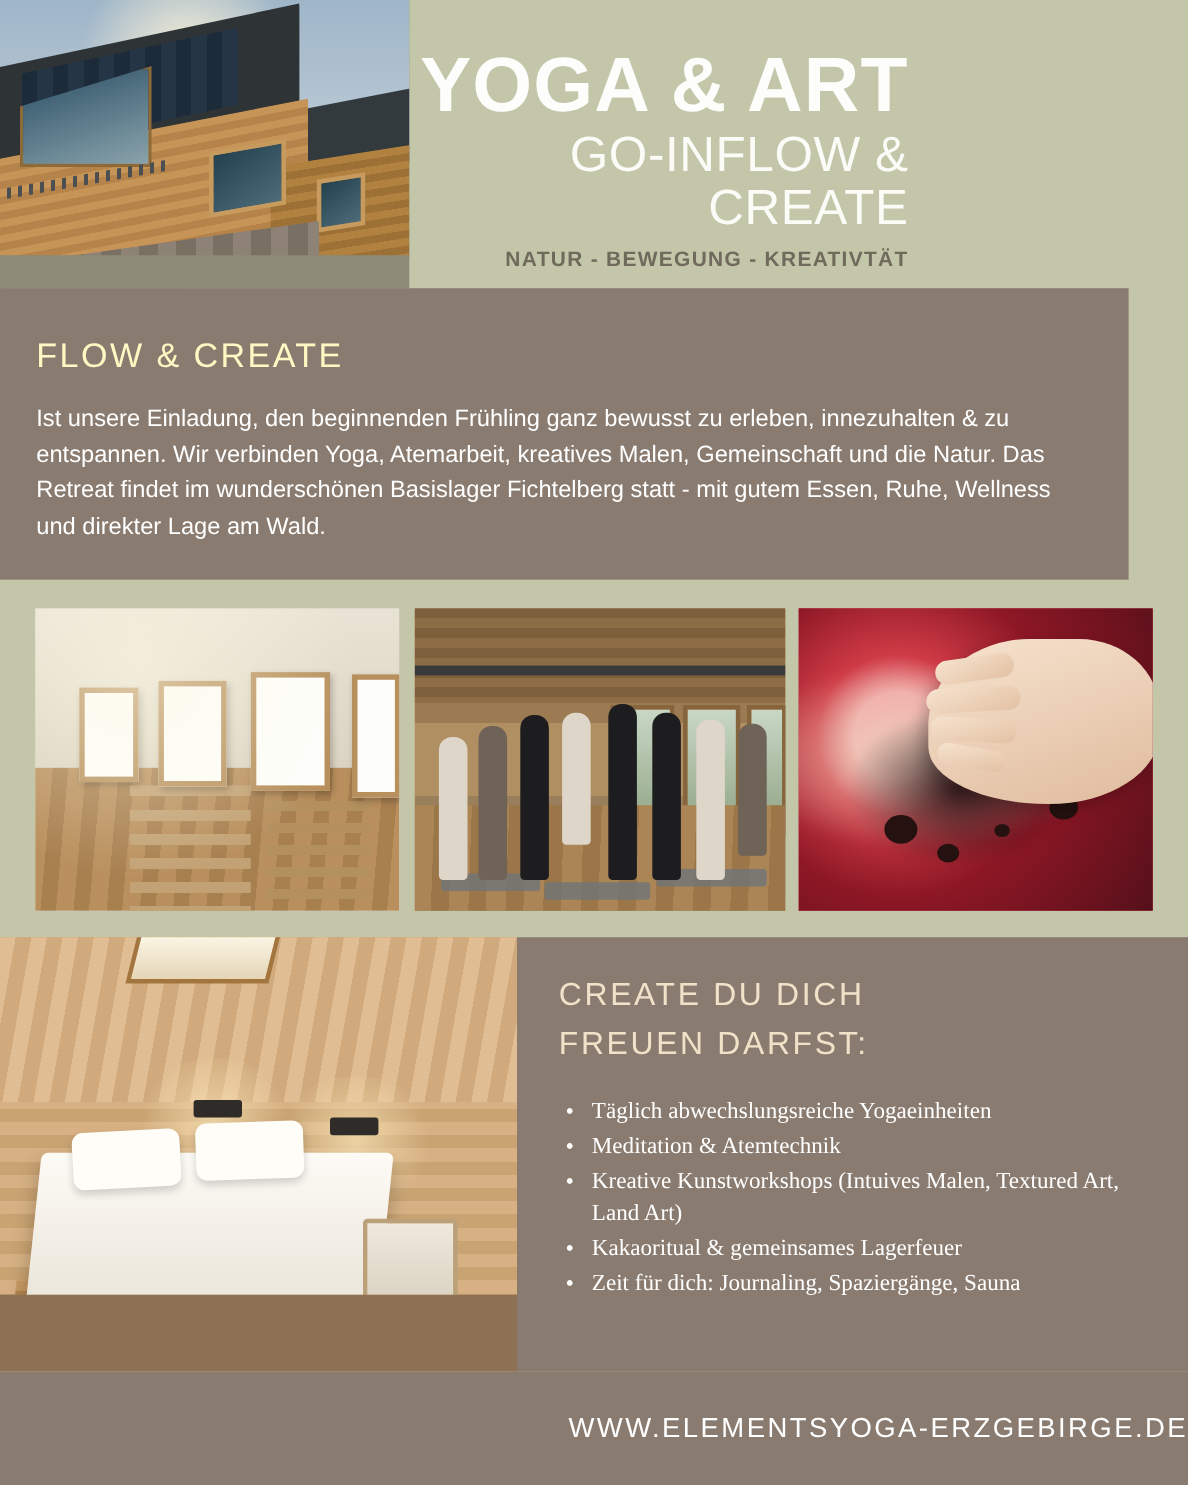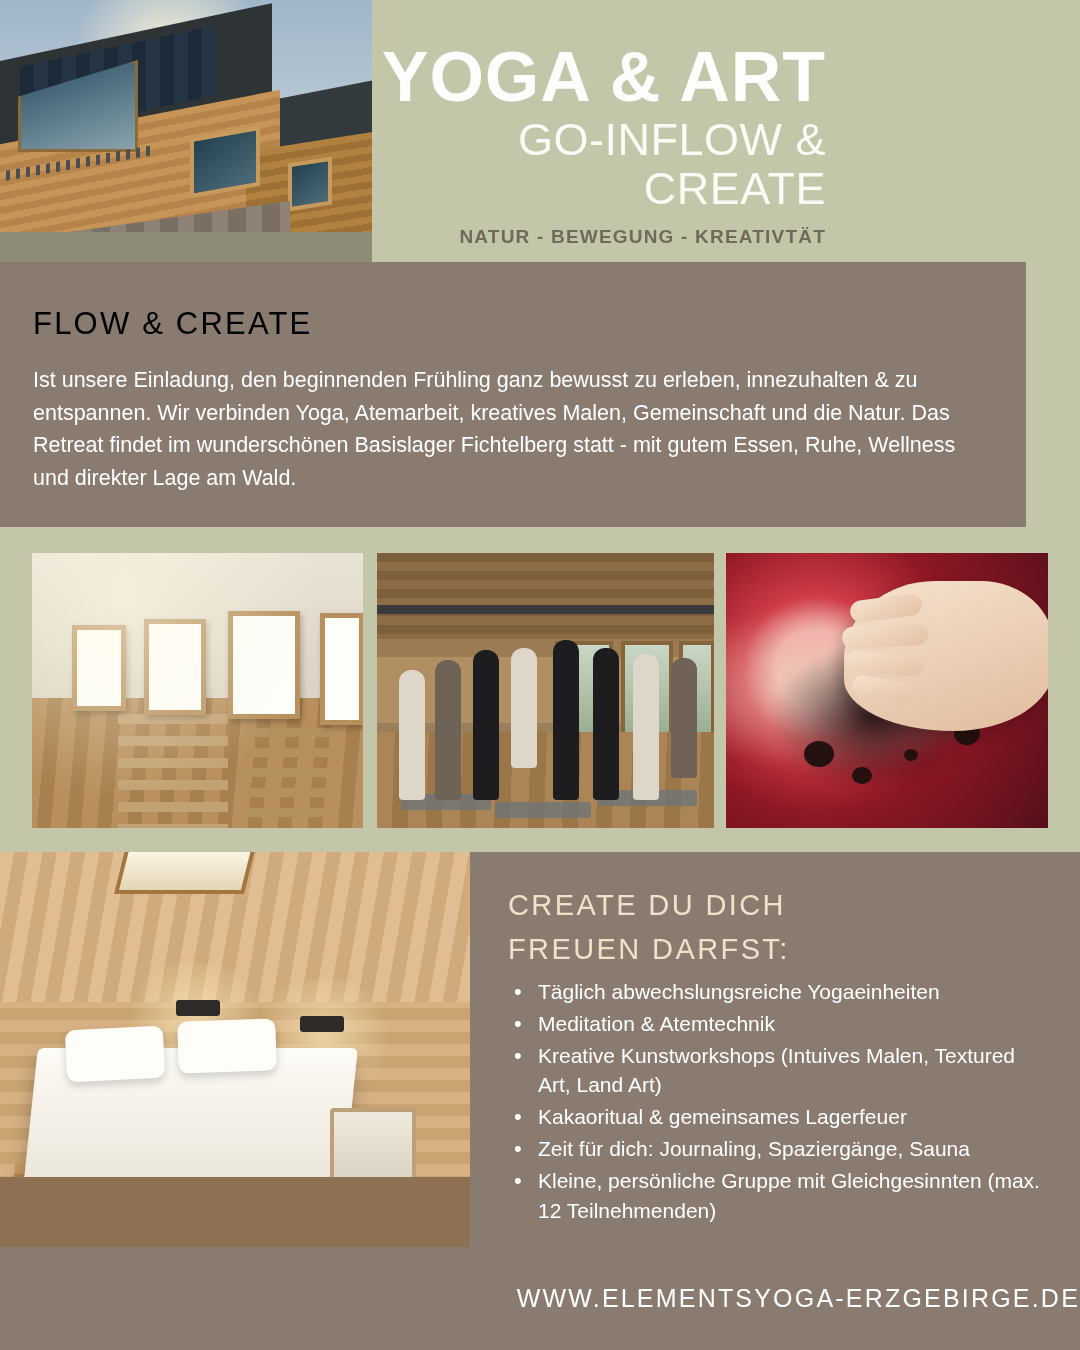--- a/index.html
+++ b/index.html
@@ -112,21 +112,21 @@
 
   
   .intro {
     position: absolute; left: 0; top: 262px; width: 1026px; height: 265px;
     background: #8a7b70;
     padding: 44px 48px 0 33px;
     color: #fff;
   }
   .intro h2 {
     font-size: 31px; letter-spacing: 2.2px; font-weight: normal;
-    color: #000000; margin-bottom: 22px;
+    color: #fef9c3; margin-bottom: 22px;
   }
   .intro p {
     font-size: 21.5px; line-height: 1.52; color: #ffffff;
   }
 
   
   .strip { position: absolute; top: 553px; height: 275px; overflow: hidden; }
   .photo-art { left: 32px; width: 331px; background: #d8d2c4; }
   .photo-yoga { left: 377px; width: 337px; background: #b99b74; }
   .photo-paint { left: 726px; width: 322px; background: #b5233a; }
@@ -233,21 +233,21 @@
   .benefits {
     position: absolute; left: 470px; top: 852px; width: 610px; height: 395px;
     background: #8a7b70;
     padding: 32px 30px 0 38px;
     color: #fff;
   }
   .benefits h2 {
     font-size: 29px; letter-spacing: 2.4px; font-weight: normal; color: #f0e2c9;
     line-height: 1.5;
   }
-  .benefits ul { list-style: none; margin-top: 6px; }
+  .benefits ul { list-style: none; margin-top: 24px; font-family: Liberation Serif, serif; }
   .benefits li {
     position: relative; font-size: 21px; line-height: 1.42; padding-left: 30px; margin-bottom: 2px;
   }
   .benefits li::before {
     content: "•"; position: absolute; left: 6px; top: -1px; font-size: 22px; color: #fff;
   }
 
   
   .footer {
     position: absolute; left: 0; top: 1247px; width: 1080px; height: 103px;
@@ -359,21 +359,20 @@
     <h2>
       <span>CREATE DU DICH</span><br>
       <span>FREUEN DARFST:</span>
     </h2>
     <ul>
       <li>Täglich abwechslungsreiche Yogaeinheiten</li>
       <li>Meditation &amp; Atemtechnik</li>
       <li>Kreative Kunstworkshops (Intuives Malen, Textured Art, Land Art)</li>
       <li>Kakaoritual &amp; gemeinsames Lagerfeuer</li>
       <li>Zeit für dich: Journaling, Spaziergänge, Sauna</li>
-      <li>Kleine, persönliche Gruppe mit Gleichgesinnten (max. 12 Teilnehmenden)</li>
     </ul>
   </div>
 
   <div class="footer">
     <a href="#">WWW.ELEMENTSYOGA-ERZGEBIRGE.DE</a>
   </div>
 
 </div>
 
 </body></html>

